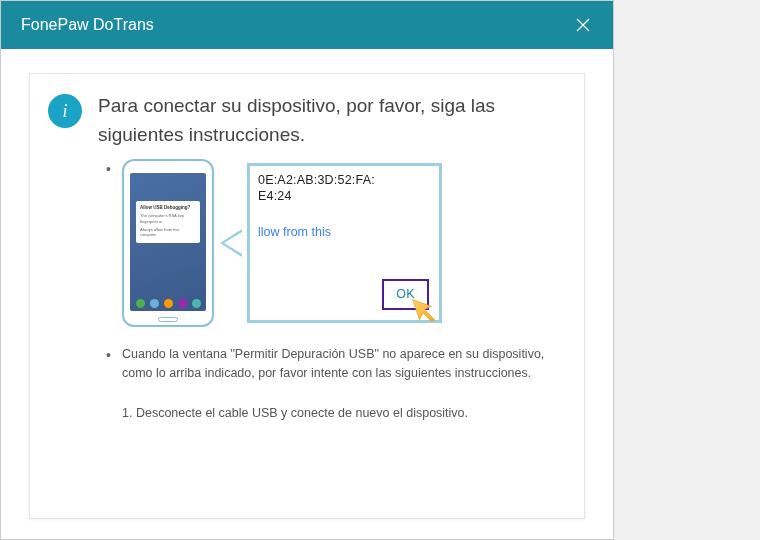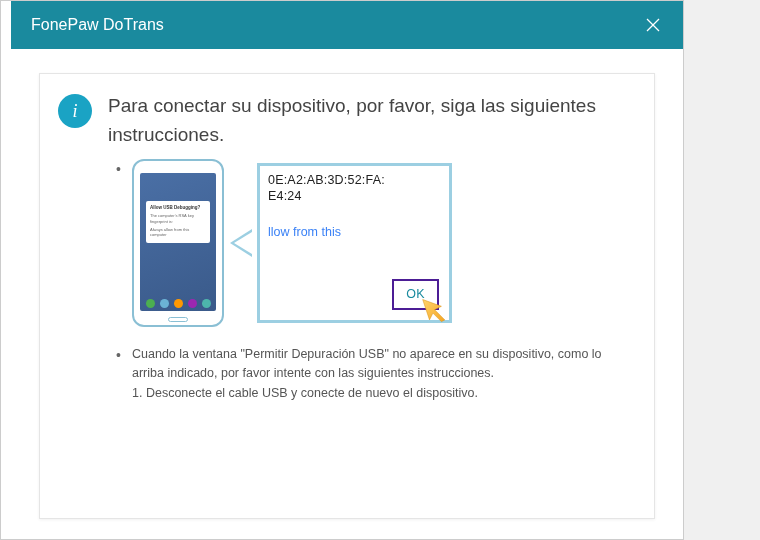--- a/index.html
+++ b/index.html
@@ -4,27 +4,26 @@
   <style>
     * { box-sizing: border-box; margin: 0; padding: 0; }
     body {
       font-family: -apple-system, BlinkMacSystemFont, "Segoe UI", Arial, sans-serif;
       background: #f0f0f0;
       width: 760px;
       height: 540px;
       overflow: hidden;
     }
     .window {
-      width: 684px;
+      width: 614px;
       height: 540px;
       background: #fff;
       border: 1px solid #ccc;
       display: flex;
       flex-direction: column;
-      padding-left: 10px;
     }
     .titlebar {
       height: 48px;
       background: #1a8a9e;
       display: flex;
       align-items: center;
       justify-content: space-between;
       padding: 0 16px 0 20px;
       color: #fff;
     }
@@ -230,21 +229,21 @@
       position: relative;
     }
     .arrow-cursor {
       position: absolute;
       right: -18px;
       bottom: -14px;
       width: 34px;
       height: 28px;
     }
     .step-line {
-      margin-top: 0;
+      margin-top: 20px;
       font-size: 12.5px;
       color: #555;
       line-height: 1.55;
     }
   </style>
 </head>
 <body>
 
 <div class="window">
   <div class="titlebar">

